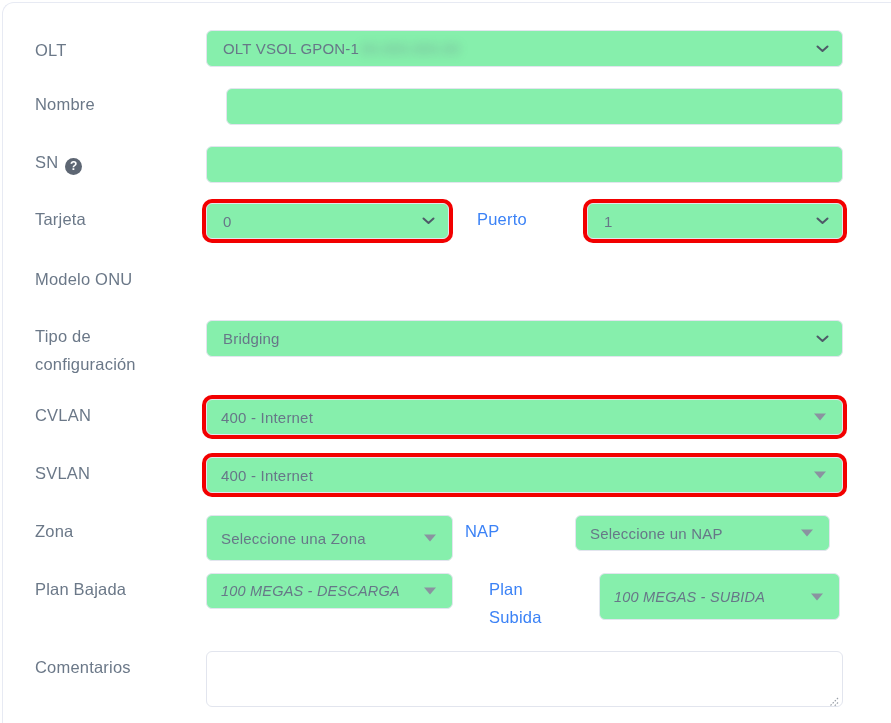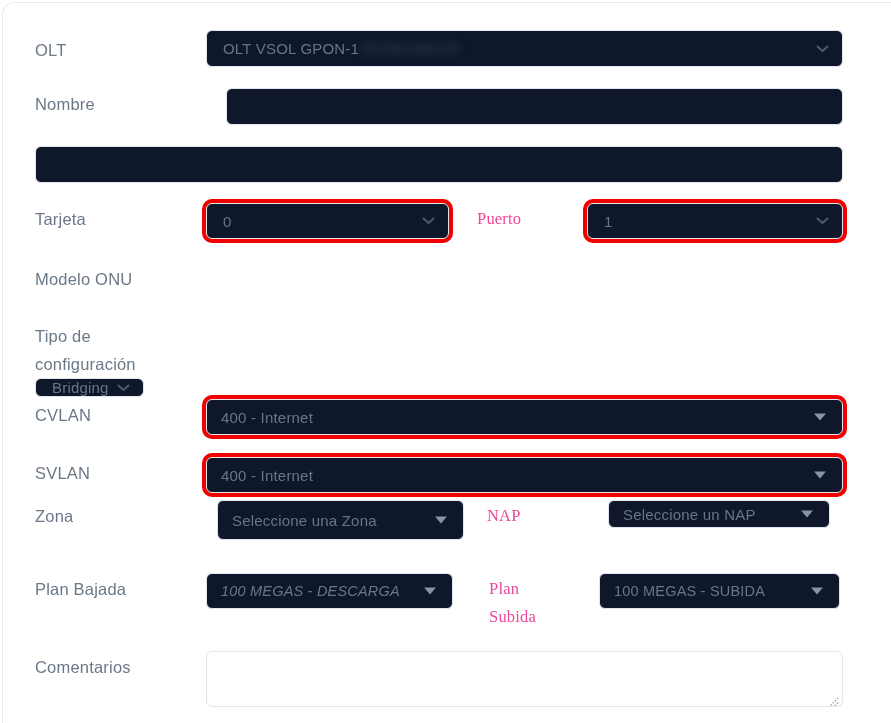--- a/index.html
+++ b/index.html
@@ -12,25 +12,25 @@
     position:absolute;top:2px;left:2px;right:-2px;bottom:-2px;
     border-top:1px solid #e7eaf3;border-left:1px solid #e7eaf3;
     border-top-left-radius:12px;pointer-events:none;
   }
   .row{position:absolute;left:35px;right:48px;display:flex;align-items:flex-start;}
   .lbl{
     flex:none;width:171px;color:#6b7888;font-size:16.5px;line-height:28px;
     letter-spacing:.2px;padding-top:2px;box-sizing:border-box;
   }
   .lbl .wrap-narrow{display:block;max-width:146px;}
-  .lbl2{flex:none;width:110px;margin-left:28px;color:#ec4899;font-size:16.5px;
-    line-height:28px;letter-spacing:.2px;padding-top:2px;box-sizing:border-box;font-family:Liberation Serif, serif;}
+  .lbl2{flex:none;width:110px;margin-left:28px;color:#3b82f6;font-size:16.5px;
+    line-height:28px;letter-spacing:.2px;padding-top:2px;box-sizing:border-box;}
   .lbl2 .wrap-60{display:block;max-width:62px;}
   .box{
-    position:relative;height:37px;background:#0f172a;border:1px solid #e2e5ee;
+    position:relative;height:37px;background:#86efac;border:1px solid #e2e5ee;
     border-radius:6px;box-sizing:border-box;display:flex;align-items:center;
     padding:0 34px 0 16px;color:#677788;font-size:15px;letter-spacing:.2px;
     overflow:hidden;
   }
   .grow{flex:1;}
   .w243{flex:none;width:243px;}
   .w247{flex:none;width:247px;}
   .box .val{white-space:nowrap;}
   .blur{filter:blur(5px);opacity:.55;margin-left:2px;}
   .red{box-shadow:0 0 0 4px #f20000;}
@@ -72,20 +72,23 @@
     </span>
   </div>
 </div>
 
 <div class="row" style="top:88px;gap:20px;">
   <div class="lbl">Nombre</div>
   <input class="box grow" value="" style="">
 </div>
 
 <div class="row" style="top:146px;">
+  <div class="lbl">
+    <span>SN</span><span class="help">?</span>
+  </div>
   <input class="box grow" value="" style="">
 </div>
 
 <div class="row" style="top:203px;justify-content:flex-end;">
   <div class="lbl">Tarjeta</div>
   <div class="box w243 red" style="height:36px;">
     <span class="val">0</span>
     <span class="chev">
       <svg width="13" height="8" viewBox="0 0 13 8">
           <path d="M1.5 1.5 L6.5 6 L11.5 1.5" fill="none" stroke="#4e5a68" stroke-width="2" stroke-linecap="round" stroke-linejoin="round"></path>
@@ -100,21 +103,21 @@
           <path d="M1.5 1.5 L6.5 6 L11.5 1.5" fill="none" stroke="#4e5a68" stroke-width="2" stroke-linecap="round" stroke-linejoin="round"></path>
         </svg>
     </span>
   </div>
 </div>
 
 <div class="row" style="top:263px;">
   <div class="lbl">Modelo ONU</div>
 </div>
 
-<div class="row" style="top:320px;flex-direction:column;">
+<div class="row" style="top:320px;">
   <div class="lbl">
     <span class="wrap-narrow">Tipo de configuración</span>
   </div>
   <div class="box grow">
     <span class="val">Bridging</span>
     <span class="chev">
       <svg width="13" height="8" viewBox="0 0 13 8">
           <path d="M1.5 1.5 L6.5 6 L11.5 1.5" fill="none" stroke="#4e5a68" stroke-width="2" stroke-linecap="round" stroke-linejoin="round"></path>
         </svg>
     </span>
@@ -130,43 +133,43 @@
 </div>
 
 <div class="row" style="top:457px;">
   <div class="lbl">SVLAN</div>
   <div class="box grow red" style="height:36px;padding-left:14px;">
     <span class="val">400 - Internet</span>
     <span class="tri"></span>
   </div>
 </div>
 
-<div class="row" style="top:500px;gap:11px;">
+<div class="row" style="top:515px;">
   <div class="lbl">Zona</div>
-  <div class="box w247" style="height:40px;padding-left:14px;">
+  <div class="box w247" style="height:46px;padding-left:14px;">
     <span class="val">Seleccione una Zona</span>
     <span class="tri"></span>
   </div>
   <div class="lbl2" style="margin-left:12px;">NAP</div>
-  <div class="box grow" style="height:28px;padding-left:14px;margin-right:13px;">
+  <div class="box grow" style="height:36px;padding-left:14px;margin-right:13px;">
     <span class="val">Seleccione un NAP</span>
     <span class="tri"></span>
   </div>
 </div>
 
 <div class="row" style="top:573px;">
   <div class="lbl">Plan Bajada</div>
   <div class="box w247" style="height:36px;padding-left:14px;font-size:14.5px;font-style:italic;">
     <span class="val">100 MEGAS - DESCARGA</span>
     <span class="tri"></span>
   </div>
   <div class="lbl2" style="margin-left:36px;">
     <span class="wrap-60">Plan Subida</span>
   </div>
-  <div class="box grow" style="height:36px;padding-left:14px;margin-right:3px;font-size:14.5px;">
+  <div class="box grow" style="height:47px;padding-left:14px;margin-right:3px;font-size:14.5px;font-style:italic;">
     <span class="val">100 MEGAS - SUBIDA</span>
     <span class="tri"></span>
   </div>
 </div>
 
 <div class="row" style="top:651px;">
   <div class="lbl">Comentarios</div>
   <div class="ta-wrap">
     <textarea class="ta" style=""></textarea>
     <span class="resize-grip">

